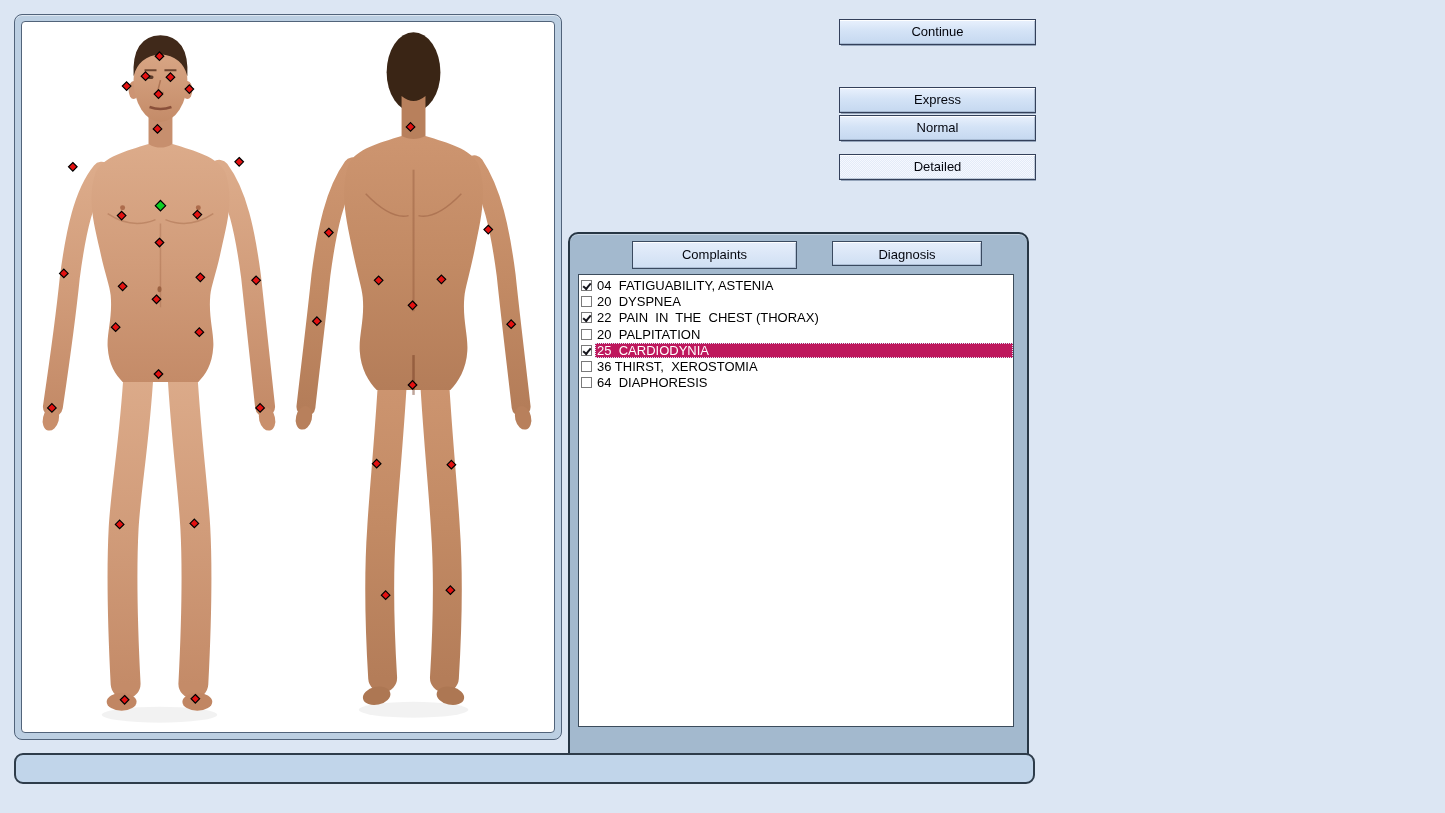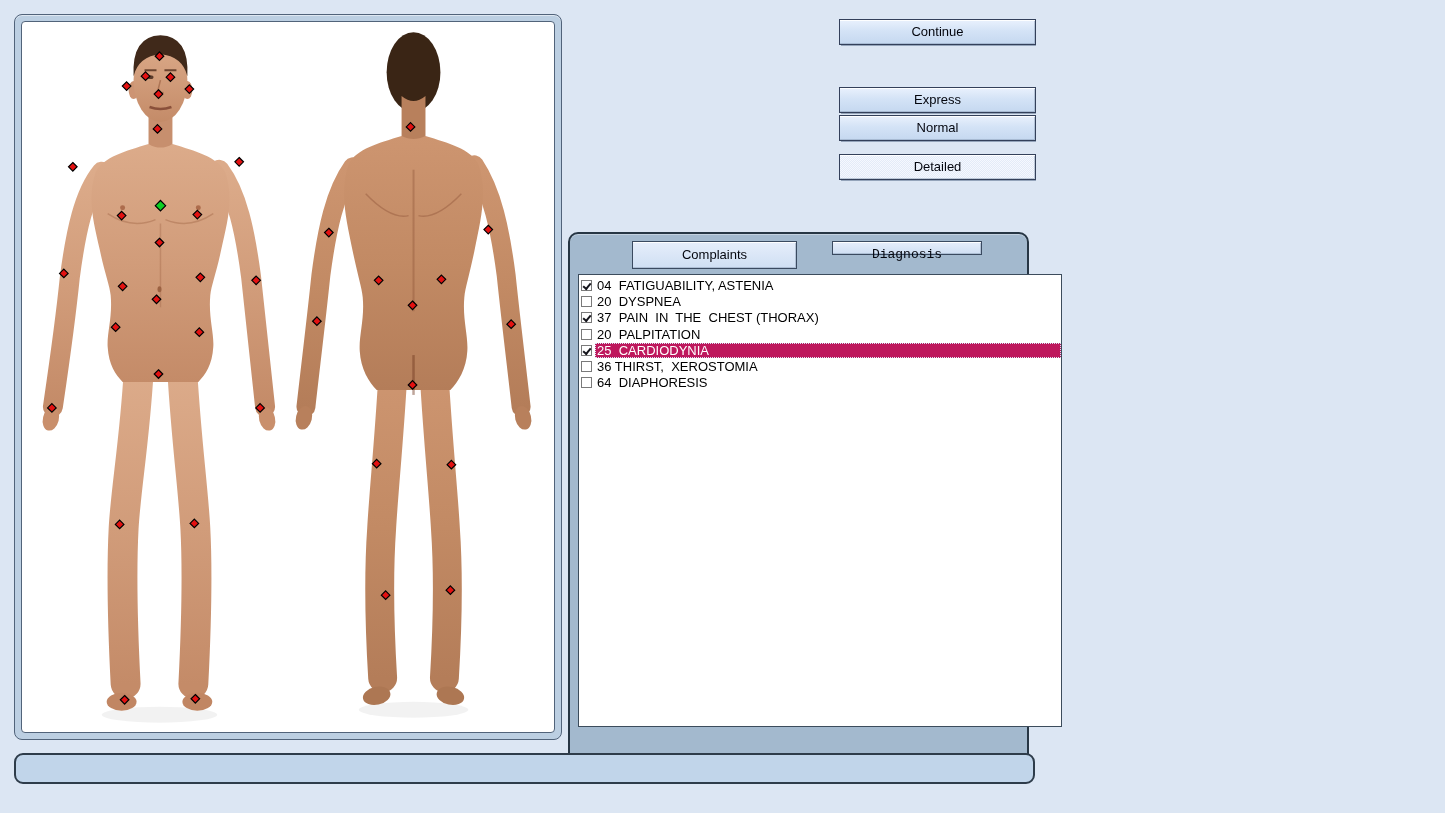--- a/index.html
+++ b/index.html
@@ -65,24 +65,24 @@
     background:linear-gradient(#e6eefb, #cfdff3);
     border:1px solid #3a4a60;
     box-shadow: inset 0 1px 0 rgba(255,255,255,.9), inset -1px -1px 0 rgba(130,150,175,.45);
     font:13px "Liberation Sans", sans-serif;
     color:#04060e;
     text-align:center;
     line-height:26px;
     cursor:pointer;
   }
   .tab-complaints { left:62px;  width:165px; }
-  .tab-diagnosis  { left:262px; width:150px; height:14px; line-height:25px;font-family:Liberation Mono, monospace; }
+  .tab-diagnosis  { left:262px; width:150px; height:25px; line-height:25px; }
 
   .listbox {
-    position:absolute; left:8px; top:40px; width:484px; height:453px;
+    position:absolute; left:8px; top:40px; width:436px; height:453px;
     background:#ffffff;
     border:1px solid #3c4c5c;
     overflow:hidden;
     padding-top:2px;
   }
   .row {
     display:flex; align-items:center;
     height:16.3px;
     padding-left:2px;
     font:13px "Liberation Sans", sans-serif;
@@ -279,21 +279,21 @@
         <span class="rowtext">04  FATIGUABILITY, ASTENIA</span>
       </div>
 
       <div class="row">
         <span class="cb"></span>
         <span class="rowtext">20  DYSPNEA</span>
       </div>
 
       <div class="row">
         <span class="cb checked"></span>
-        <span class="rowtext">37  PAIN  IN  THE  CHEST (THORAX)</span>
+        <span class="rowtext">22  PAIN  IN  THE  CHEST (THORAX)</span>
       </div>
 
       <div class="row">
         <span class="cb"></span>
         <span class="rowtext">20  PALPITATION</span>
       </div>
 
       <div class="row selected">
         <span class="cb checked"></span>
         <span class="rowtext">25  CARDIODYNIA</span>

